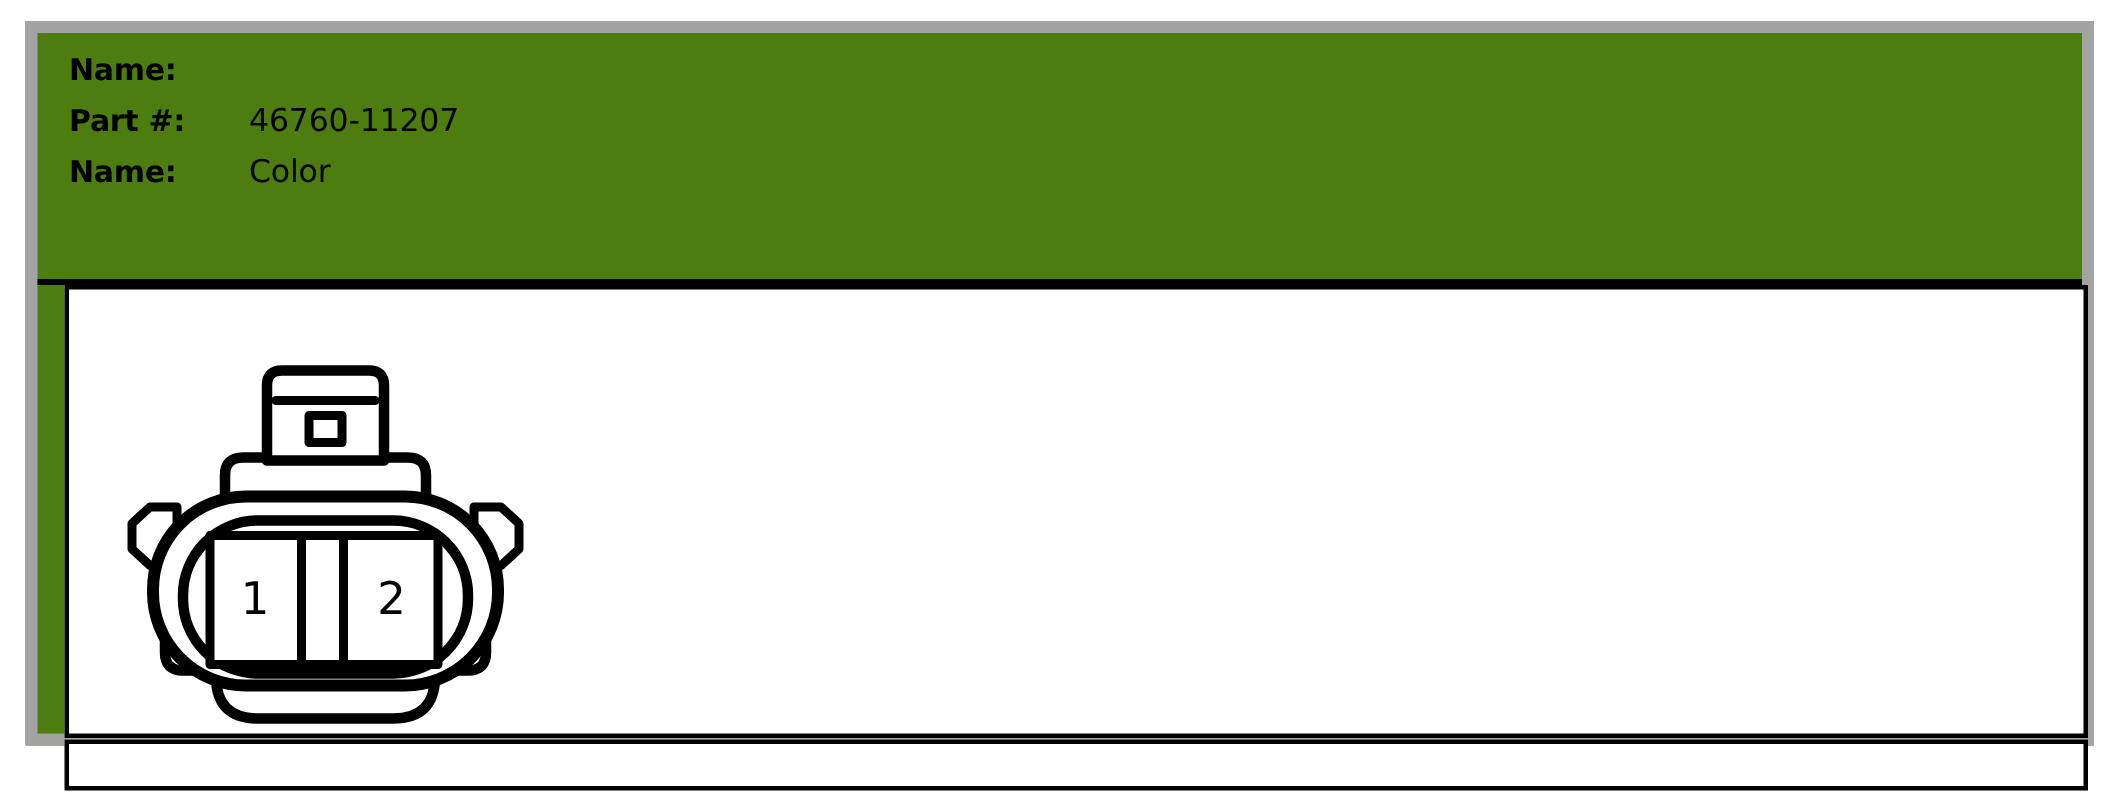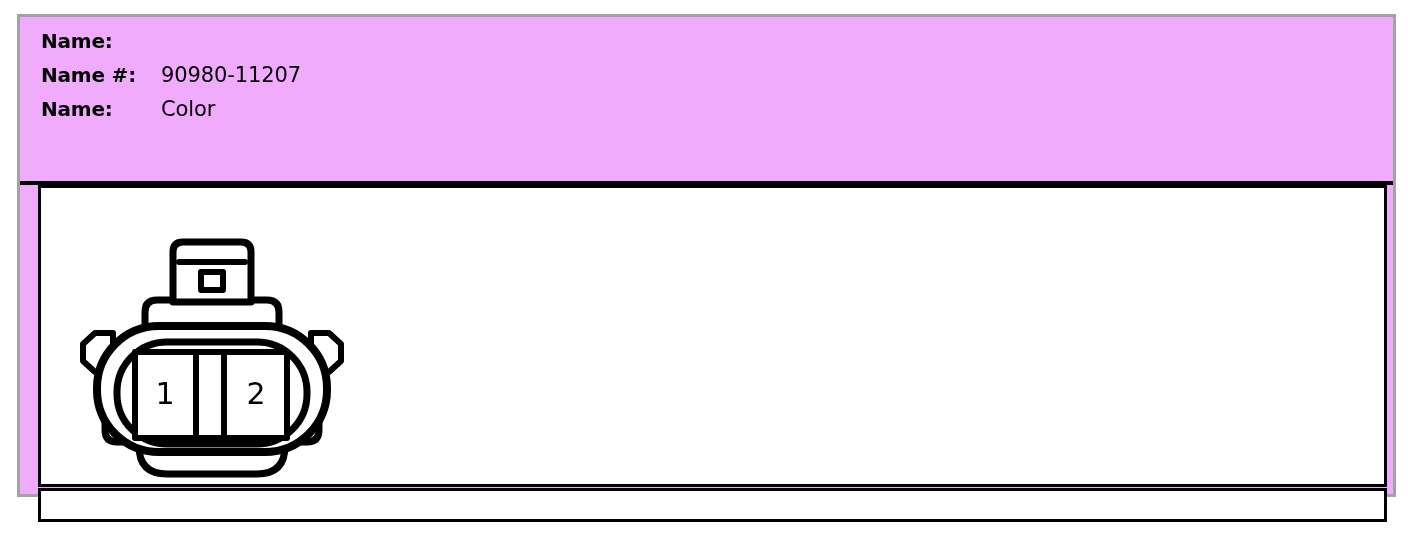--- a/index.html
+++ b/index.html
@@ -15,23 +15,23 @@
     overflow: hidden;
   }
 
   
   .sheet {
     position: absolute;
     left: 17px;
     top: 14px;
     width: 1379px;
     height: 483px;
-    border: 3px solid #a3a3a3;
+    border: 8px solid #a3a3a3;
     box-sizing: border-box;
-    background: #f0abfc;
+    background: #4d7c0f;
   }
 
   
   .spec-table {
     position: absolute;
     left: 21px;
     top: 12px;
     width: 1300px;
   }
   .spec-row {
@@ -101,22 +101,22 @@
 <div class="sheet">
 
   <div class="spec-table">
 
     <div class="spec-row">
       <div class="spec-label">Name:</div>
     </div>
 
 
     <div class="spec-row">
-      <div class="spec-label">Name #:</div>
-      <div class="spec-value">90980-11207</div>
+      <div class="spec-label">Part #:</div>
+      <div class="spec-value">46760-11207</div>
     </div>
 
     <div class="spec-row">
       <div class="spec-label">Name:</div>
       <div class="spec-value">Color</div>
     </div>
 
   </div>
 
   <div class="header-divider"></div>

